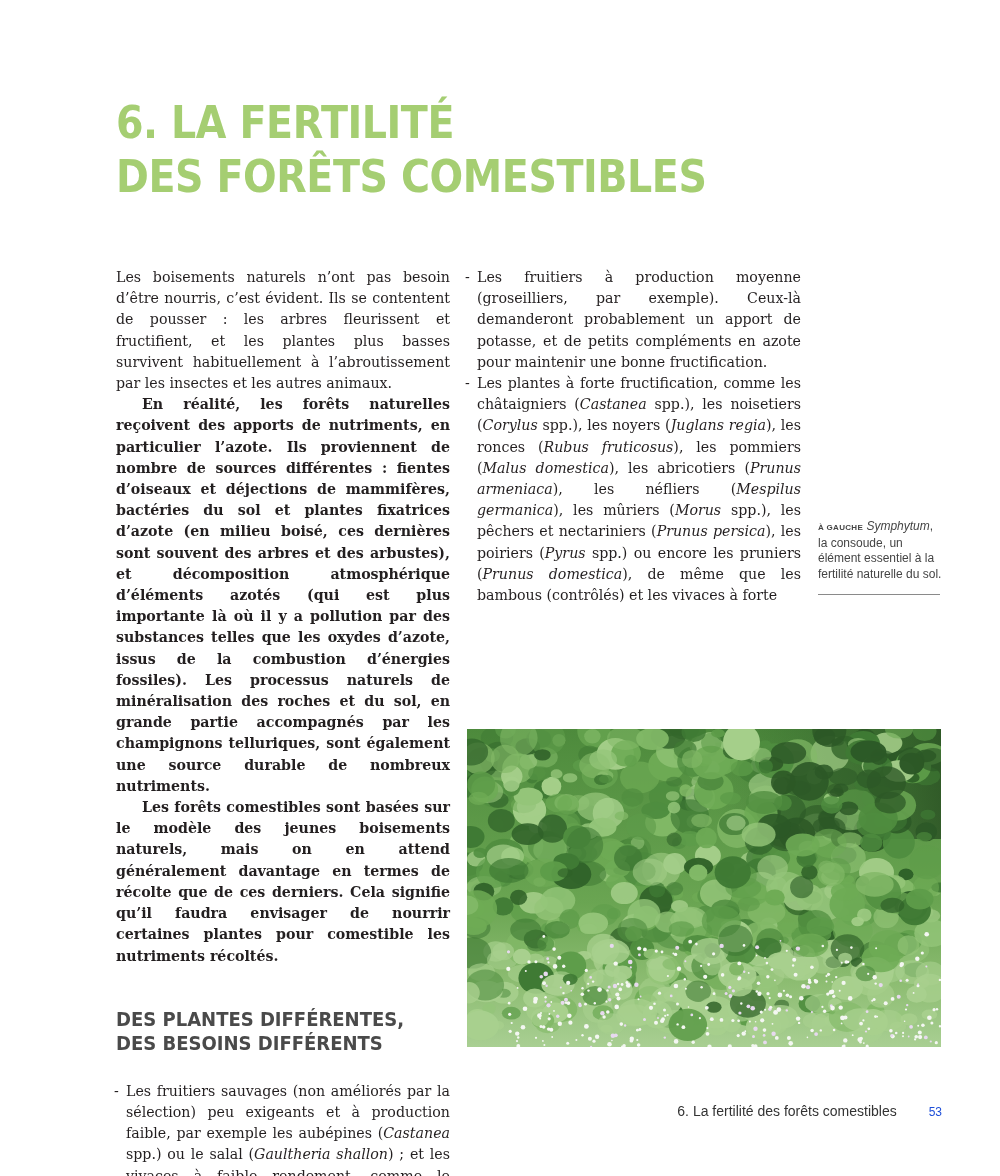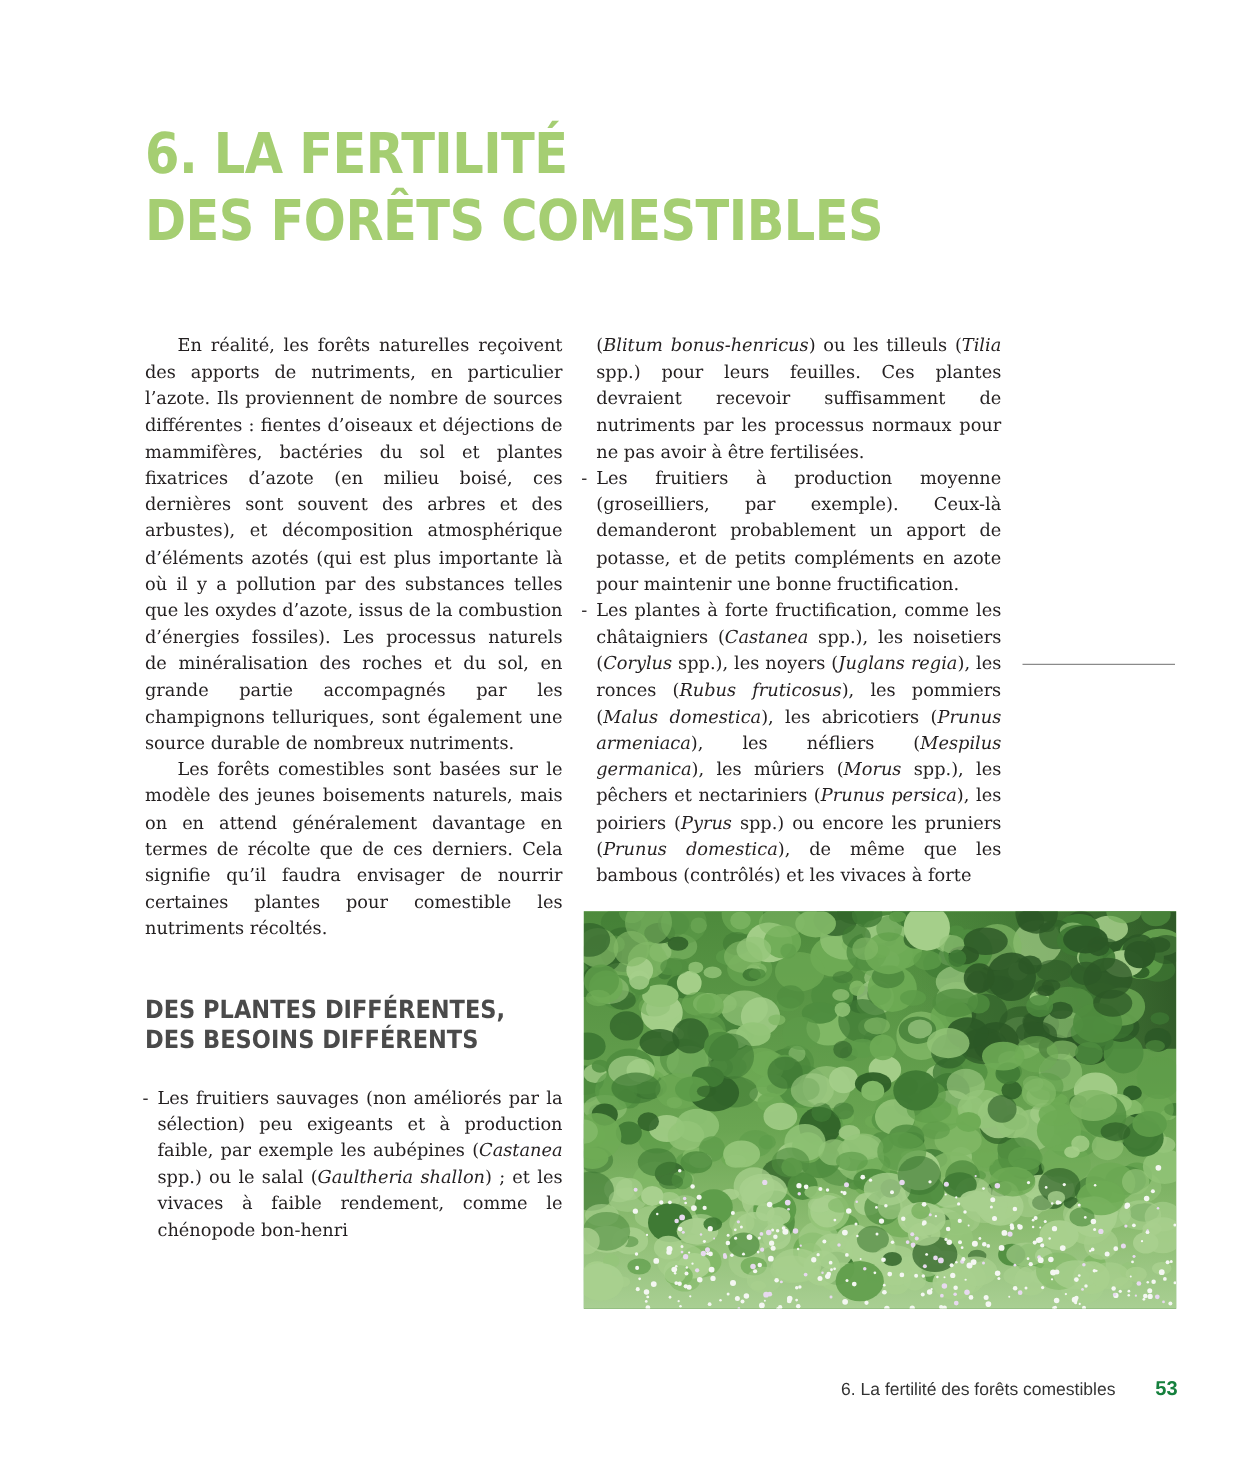--- a/index.html
+++ b/index.html
@@ -38,21 +38,21 @@
       font-size: 14.2px;
       line-height: 21.2px;
       color: #231f20;
       text-align: justify;
       hyphens: manual;
     }
     .col-left { left: 116px; top: 267px; width: 334px; }
     .col-mid  { left: 467px; top: 267px; width: 334px; }
 
     .col p { margin: 0; }
-    .col p.indent { text-indent: 26px; }
+    .col p.indent { text-indent: 26px; font-weight: bold; }
 
     .subheading {
       margin: 40px 0 26px 0;
       font-family: "DejaVu Sans", sans-serif;
       font-weight: bold;
       font-size: 20px;
       line-height: 24px;
       color: #4a4a4a;
       text-transform: uppercase;
       text-align: left;
@@ -114,56 +114,60 @@
       position: absolute;
       right: 58px;
       top: 1103px;
       font-family: "Liberation Sans", sans-serif;
       font-size: 14px;
       color: #333333;
       white-space: nowrap;
     }
     .footer .running-head { margin-right: 28px; }
     .footer .page-number {
-      font-weight: bold;
-      font-size: 16px;
-      color: #15803d;
+      font-weight: normal;
+      font-size: 12px;
+      color: #1d4ed8;
     }
   </style>
 </head>
 <body>
 
 <h1 class="chapter-title">
   <span>6. La fertilité</span>
   <span>des forêts comestibles</span>
 </h1>
 
 <div class="col col-left">
+  <p>Les boisements naturels n’ont pas besoin d’être nourris, c’est évident. Ils se contentent de pousser : les arbres fleurissent et fructifient, et les plantes plus basses survivent habituellement à l’abroutis­sement par les insectes et les autres animaux.</p>
   <p class="indent">En réalité, les forêts naturelles reçoivent des apports de nutriments, en particulier l’azote. Ils proviennent de nombre de sources différentes : fientes d’oiseaux et déjections de mammifères, bactéries du sol et plantes fixatrices d’azote (en milieu boisé, ces dernières sont souvent des arbres et des arbustes), et décomposition atmosphérique d’éléments azotés (qui est plus importante là où il y a pollution par des substances telles que les oxydes d’azote, issus de la combustion d’énergies fossiles). Les processus naturels de minéralisation des roches et du sol, en grande partie accompagnés par les champignons telluriques, sont également une source durable de nombreux nutriments.</p>
   <p class="indent">Les forêts comestibles sont basées sur le modèle des jeunes boisements naturels, mais on en attend généralement davantage en termes de récolte que de ces derniers. Cela signifie qu’il fau­dra envisager de nourrir certaines plantes pour comestible les nutriments récoltés.</p>
 
   <h2 class="subheading">
     <span>Des plantes différentes,</span>
     <span>des besoins différents</span>
   </h2>
 
   <div id="bullets-left">
       <p class="bullet"><span class="dash">-</span><span>Les fruitiers sauvages (non améliorés par la sélection) peu exigeants et à production faible, par exemple les aubépines (</span><i>Castanea</i><span> spp.) ou le salal (</span><i>Gaultheria shallon</i><span>) ; et les vivaces à faible rendement, comme le chénopode bon-henri</span></p>
     </div>
 </div>
 
 <div class="col col-mid">
   <div id="bullets-mid">
-      <p class="bullet"><span>(</span><i>Blitum bonus-henricus</i><span>) ou les tilleuls (</span><i>Tilia</i><span> spp.) pour leurs feuilles. Ces plantes devraient recevoir suffisamment de nutriments par les processus normaux pour ne pas avoir à être fertilisées.</span></p>
       <p class="bullet"><span class="dash">-</span><span>Les fruitiers à production moyenne (groseilliers, par exemple). Ceux-là demanderont probable­ment un apport de potasse, et de petits com­pléments en azote pour maintenir une bonne fructification.</span></p>
       <p class="bullet"><span class="dash">-</span><span>Les plantes à forte fructification, comme les châtaigniers (</span><i>Castanea</i><span> spp.), les noisetiers (</span><i>Corylus</i><span> spp.), les noyers (</span><i>Juglans regia</i><span>), les ronces (</span><i>Rubus fruticosus</i><span>), les pommiers (</span><i>Malus domestica</i><span>), les abricotiers (</span><i>Prunus armeniaca</i><span>), les néfliers (</span><i>Mespilus germanica</i><span>), les mûriers (</span><i>Morus</i><span> spp.), les pêchers et nectariniers (</span><i>Prunus persica</i><span>), les poiriers (</span><i>Pyrus</i><span> spp.) ou encore les pruniers (</span><i>Prunus domestica</i><span>), de même que les bambous (contrôlés) et les vivaces à forte</span></p>
     </div>
 </div>
 
 <div class="captions">
+  <p class="caption">
+    <span class="label">À gauche</span>
+    <i>Symphytum</i><span>, la consoude, un élément essentiel à la fertilité naturelle du sol.</span>
+  </p>
   <div class="caption-rule"></div>
 </div>
 
 <div class="photo">
   <svg id="photo-svg" viewBox="0 0 474 318" preserveAspectRatio="none">
     <defs>
       <linearGradient id="bg" x1="0" y1="0" x2="0" y2="1">
         <stop offset="0" stop-color="#4d8a3c"></stop>
         <stop offset="0.55" stop-color="#6aa552"></stop>
         <stop offset="0.8" stop-color="#8dbd72"></stop>

